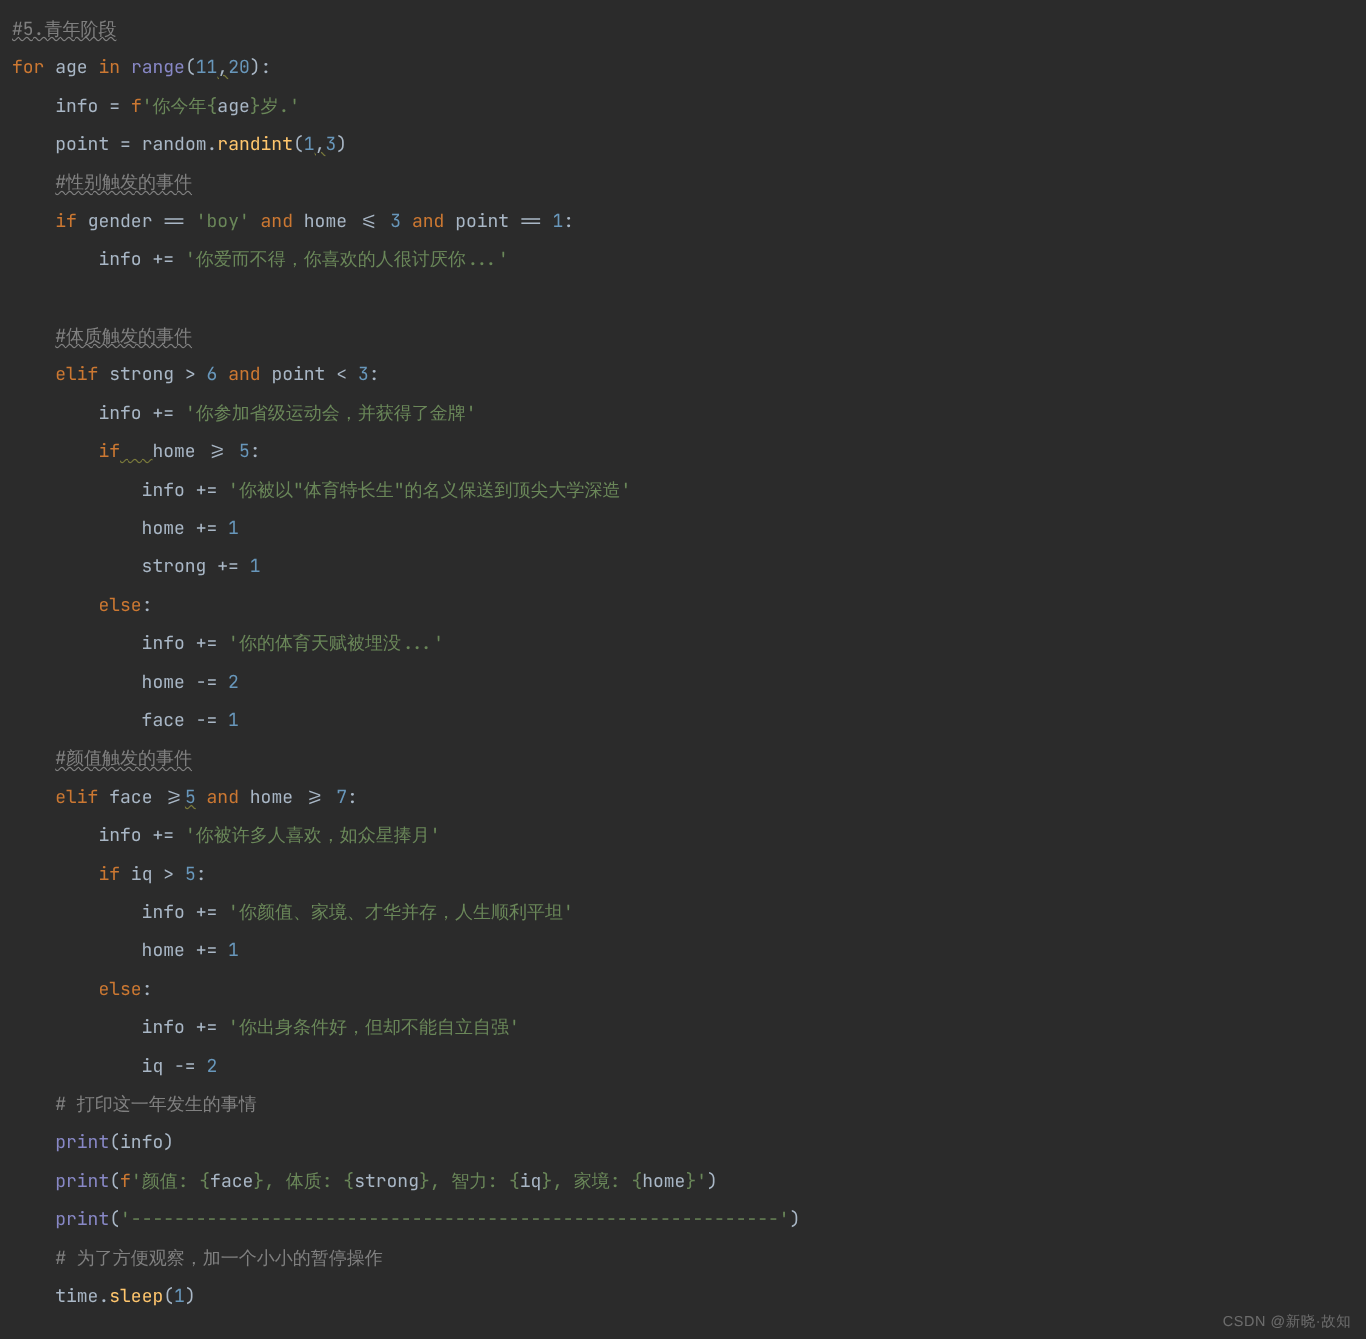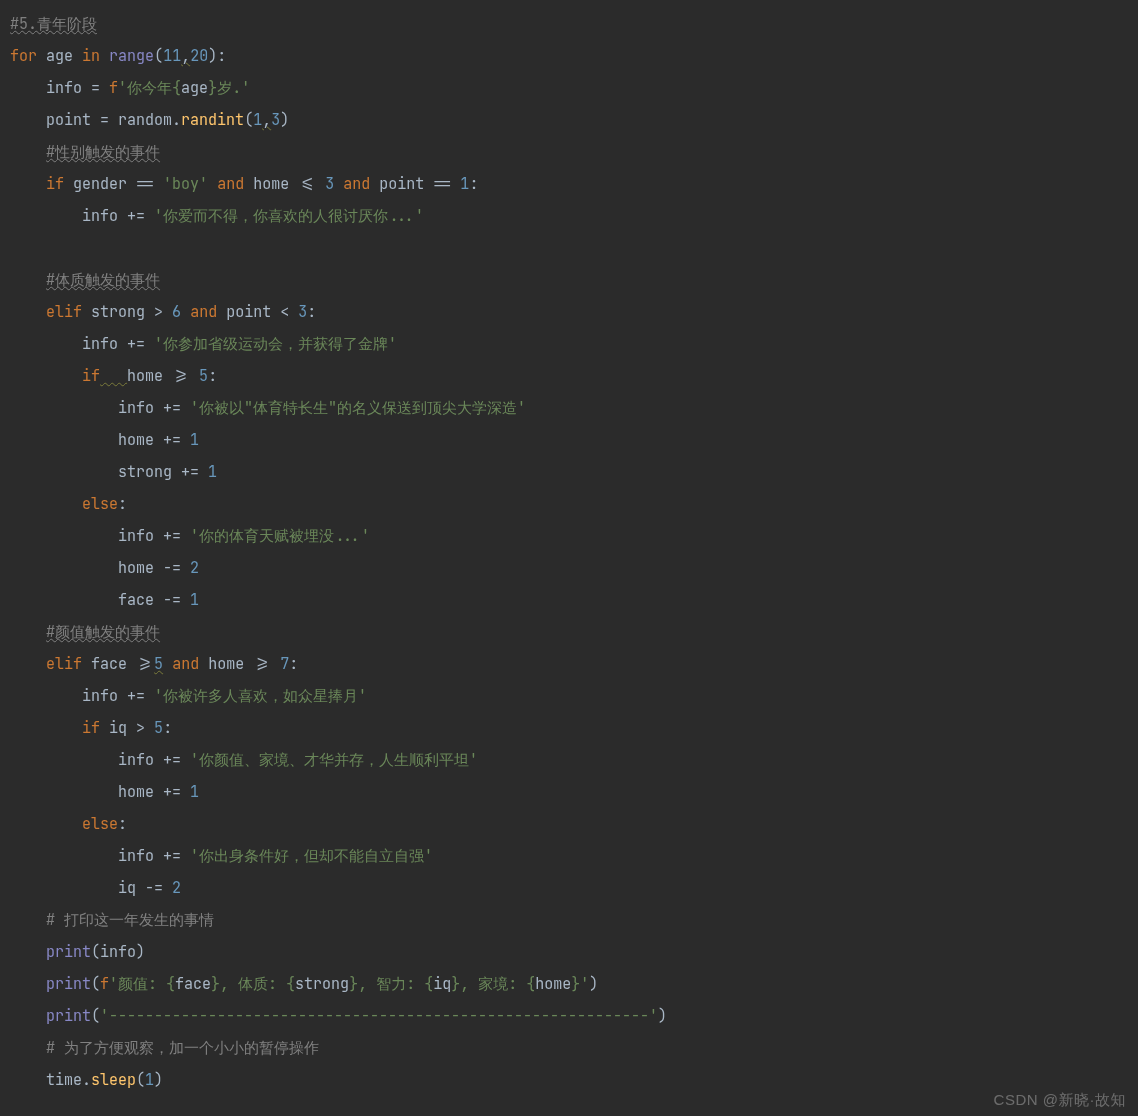--- a/index.html
+++ b/index.html
@@ -37,21 +37,21 @@
   .u-wave-y {
     text-decoration: underline wavy #7a7a3a;
     text-decoration-thickness: 1px;
   }
   .watermark {
     position: absolute;
     right: 12px;
     bottom: 6px;
     color: rgba(230,230,230,0.35);
     font-family: sans-serif;
-    font-size: 15px;
+    font-size: 12px;
     letter-spacing: 0.5px;
     pointer-events: none;
   }
 </style>
 </head>
 <body>
 
 <pre class="code"><span class="c-cmt u-wave">#5.青年阶段</span>
 <span class="c-kw">for</span> <span class="c-id">age</span> <span class="c-kw">in</span> <span class="c-builtin">range</span><span class="c-punc">(</span><span class="c-num">11</span><span class="c-punc u-wave-y">,</span><span class="c-num">20</span><span class="c-punc">):</span>
     <span class="c-id">info</span> <span class="c-op">=</span> <span class="c-kw">f</span><span class="c-str">'你今年{<span class="c-id">age</span>}岁.'</span>

